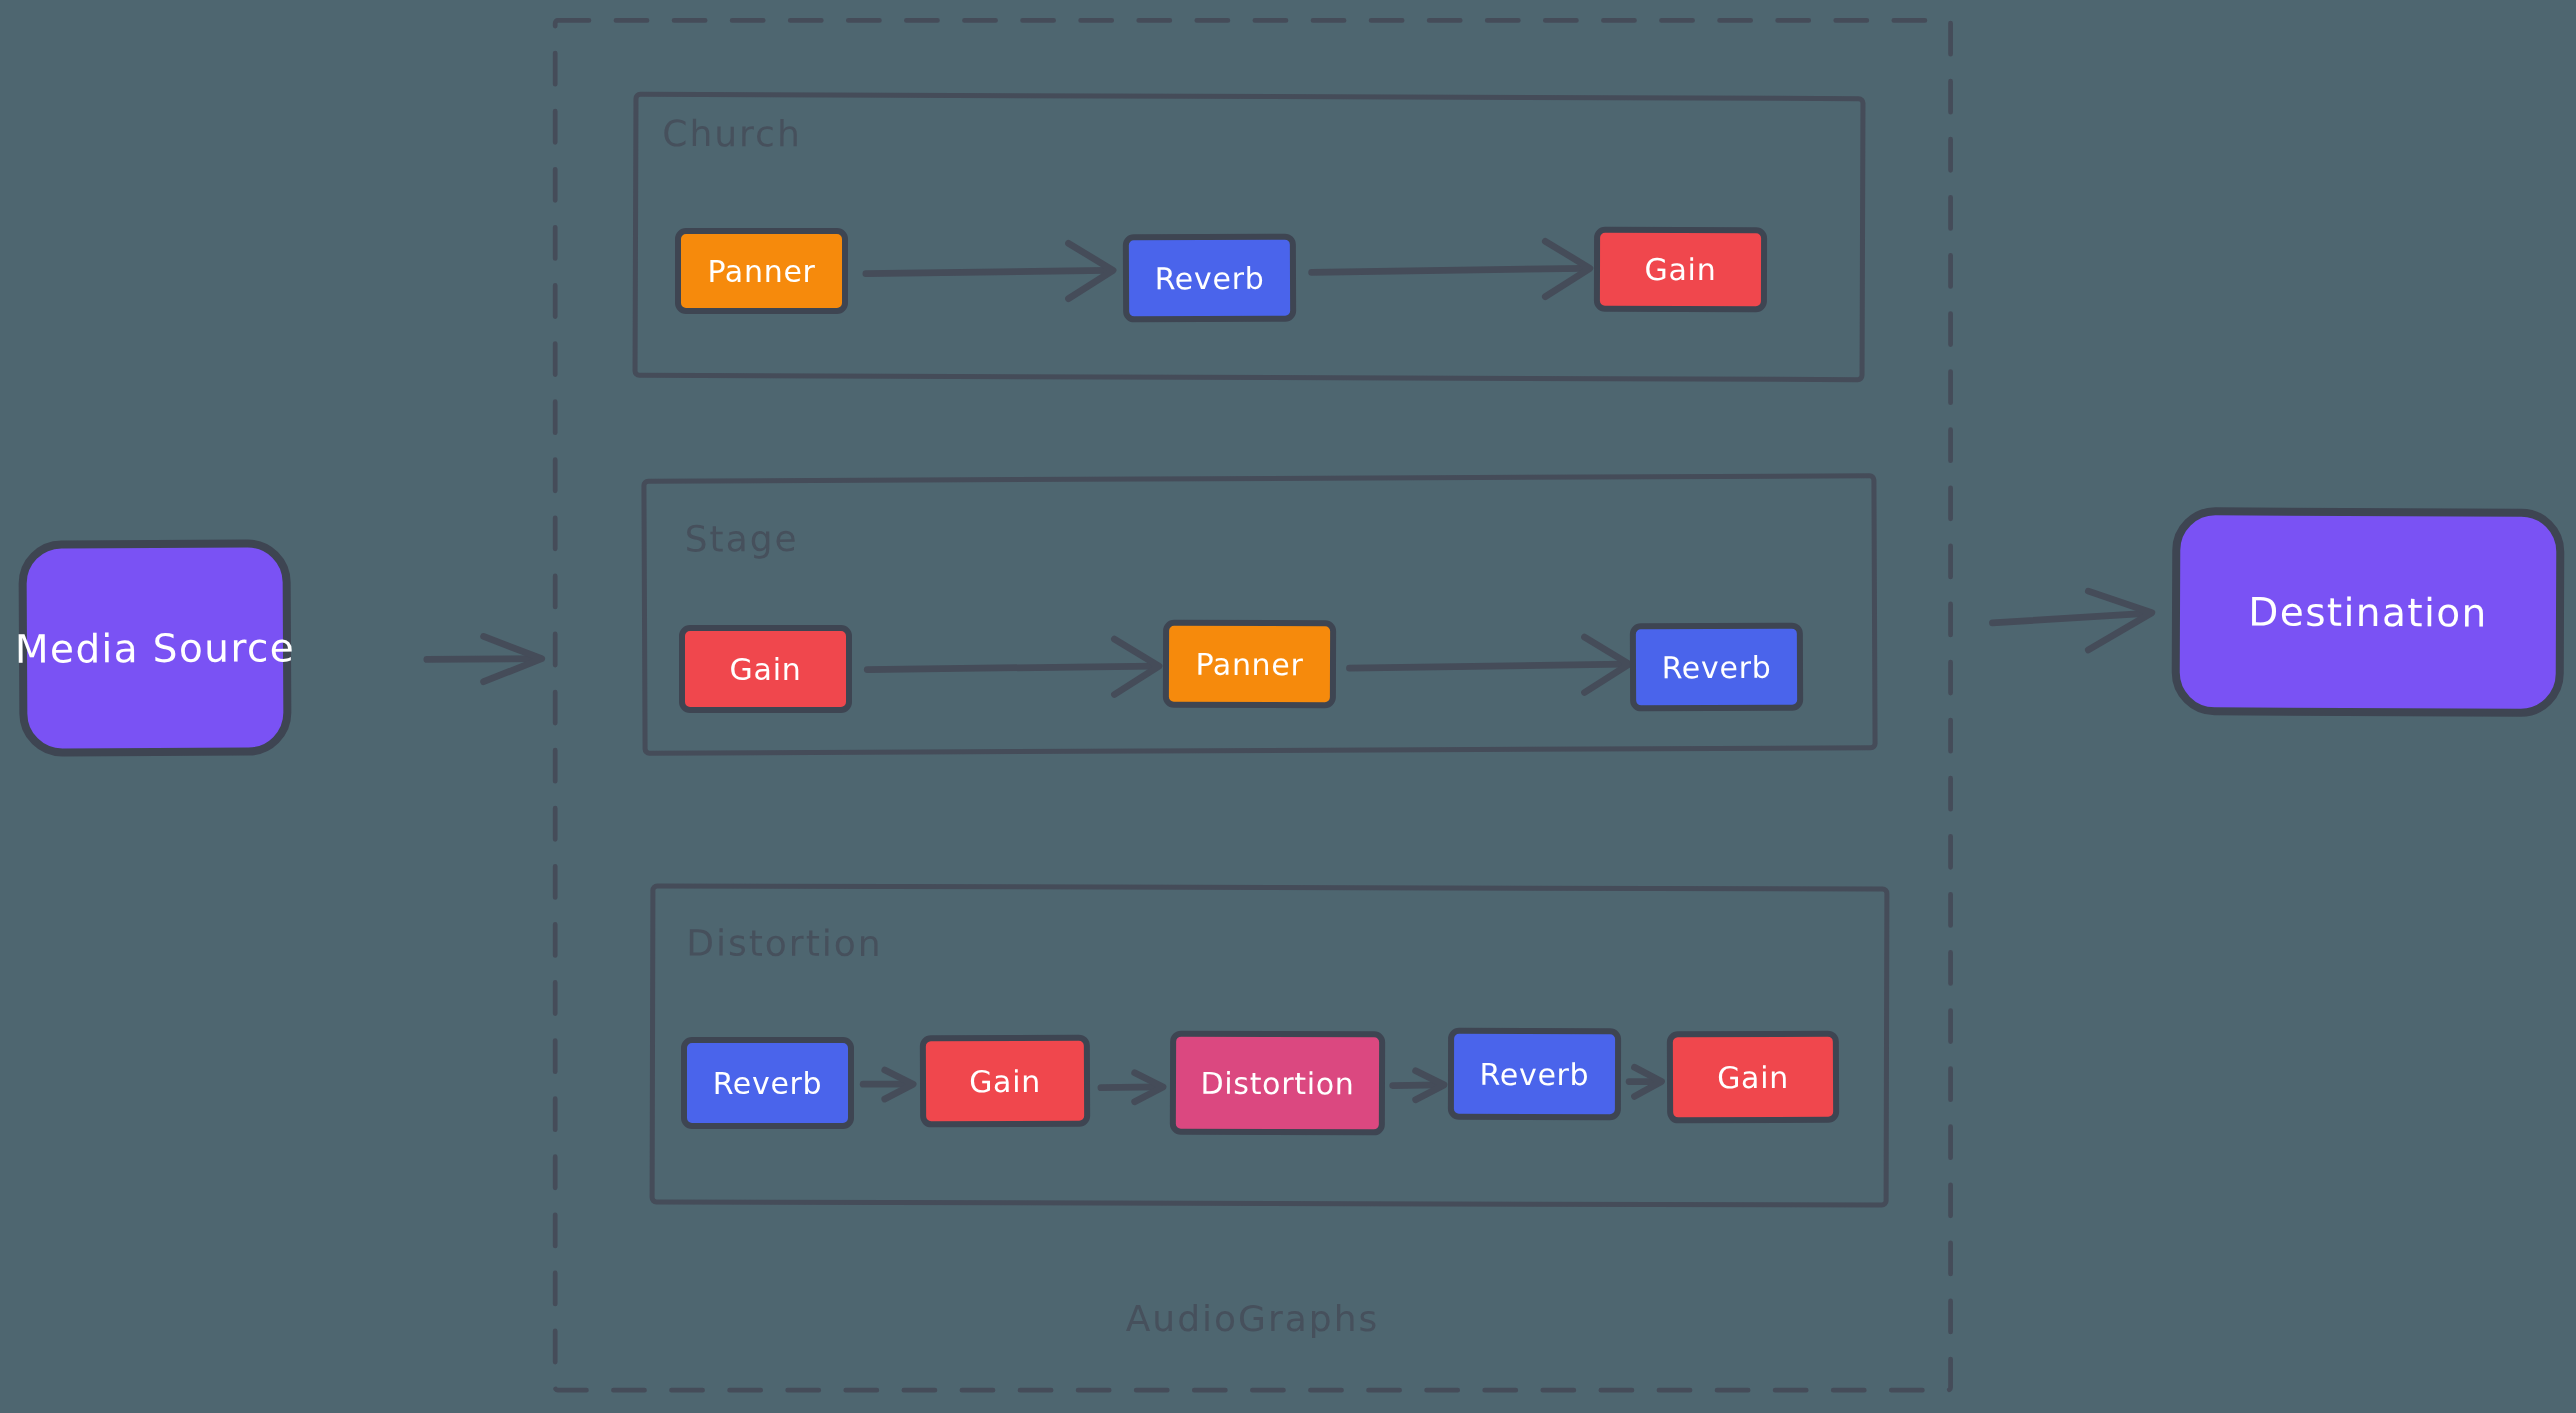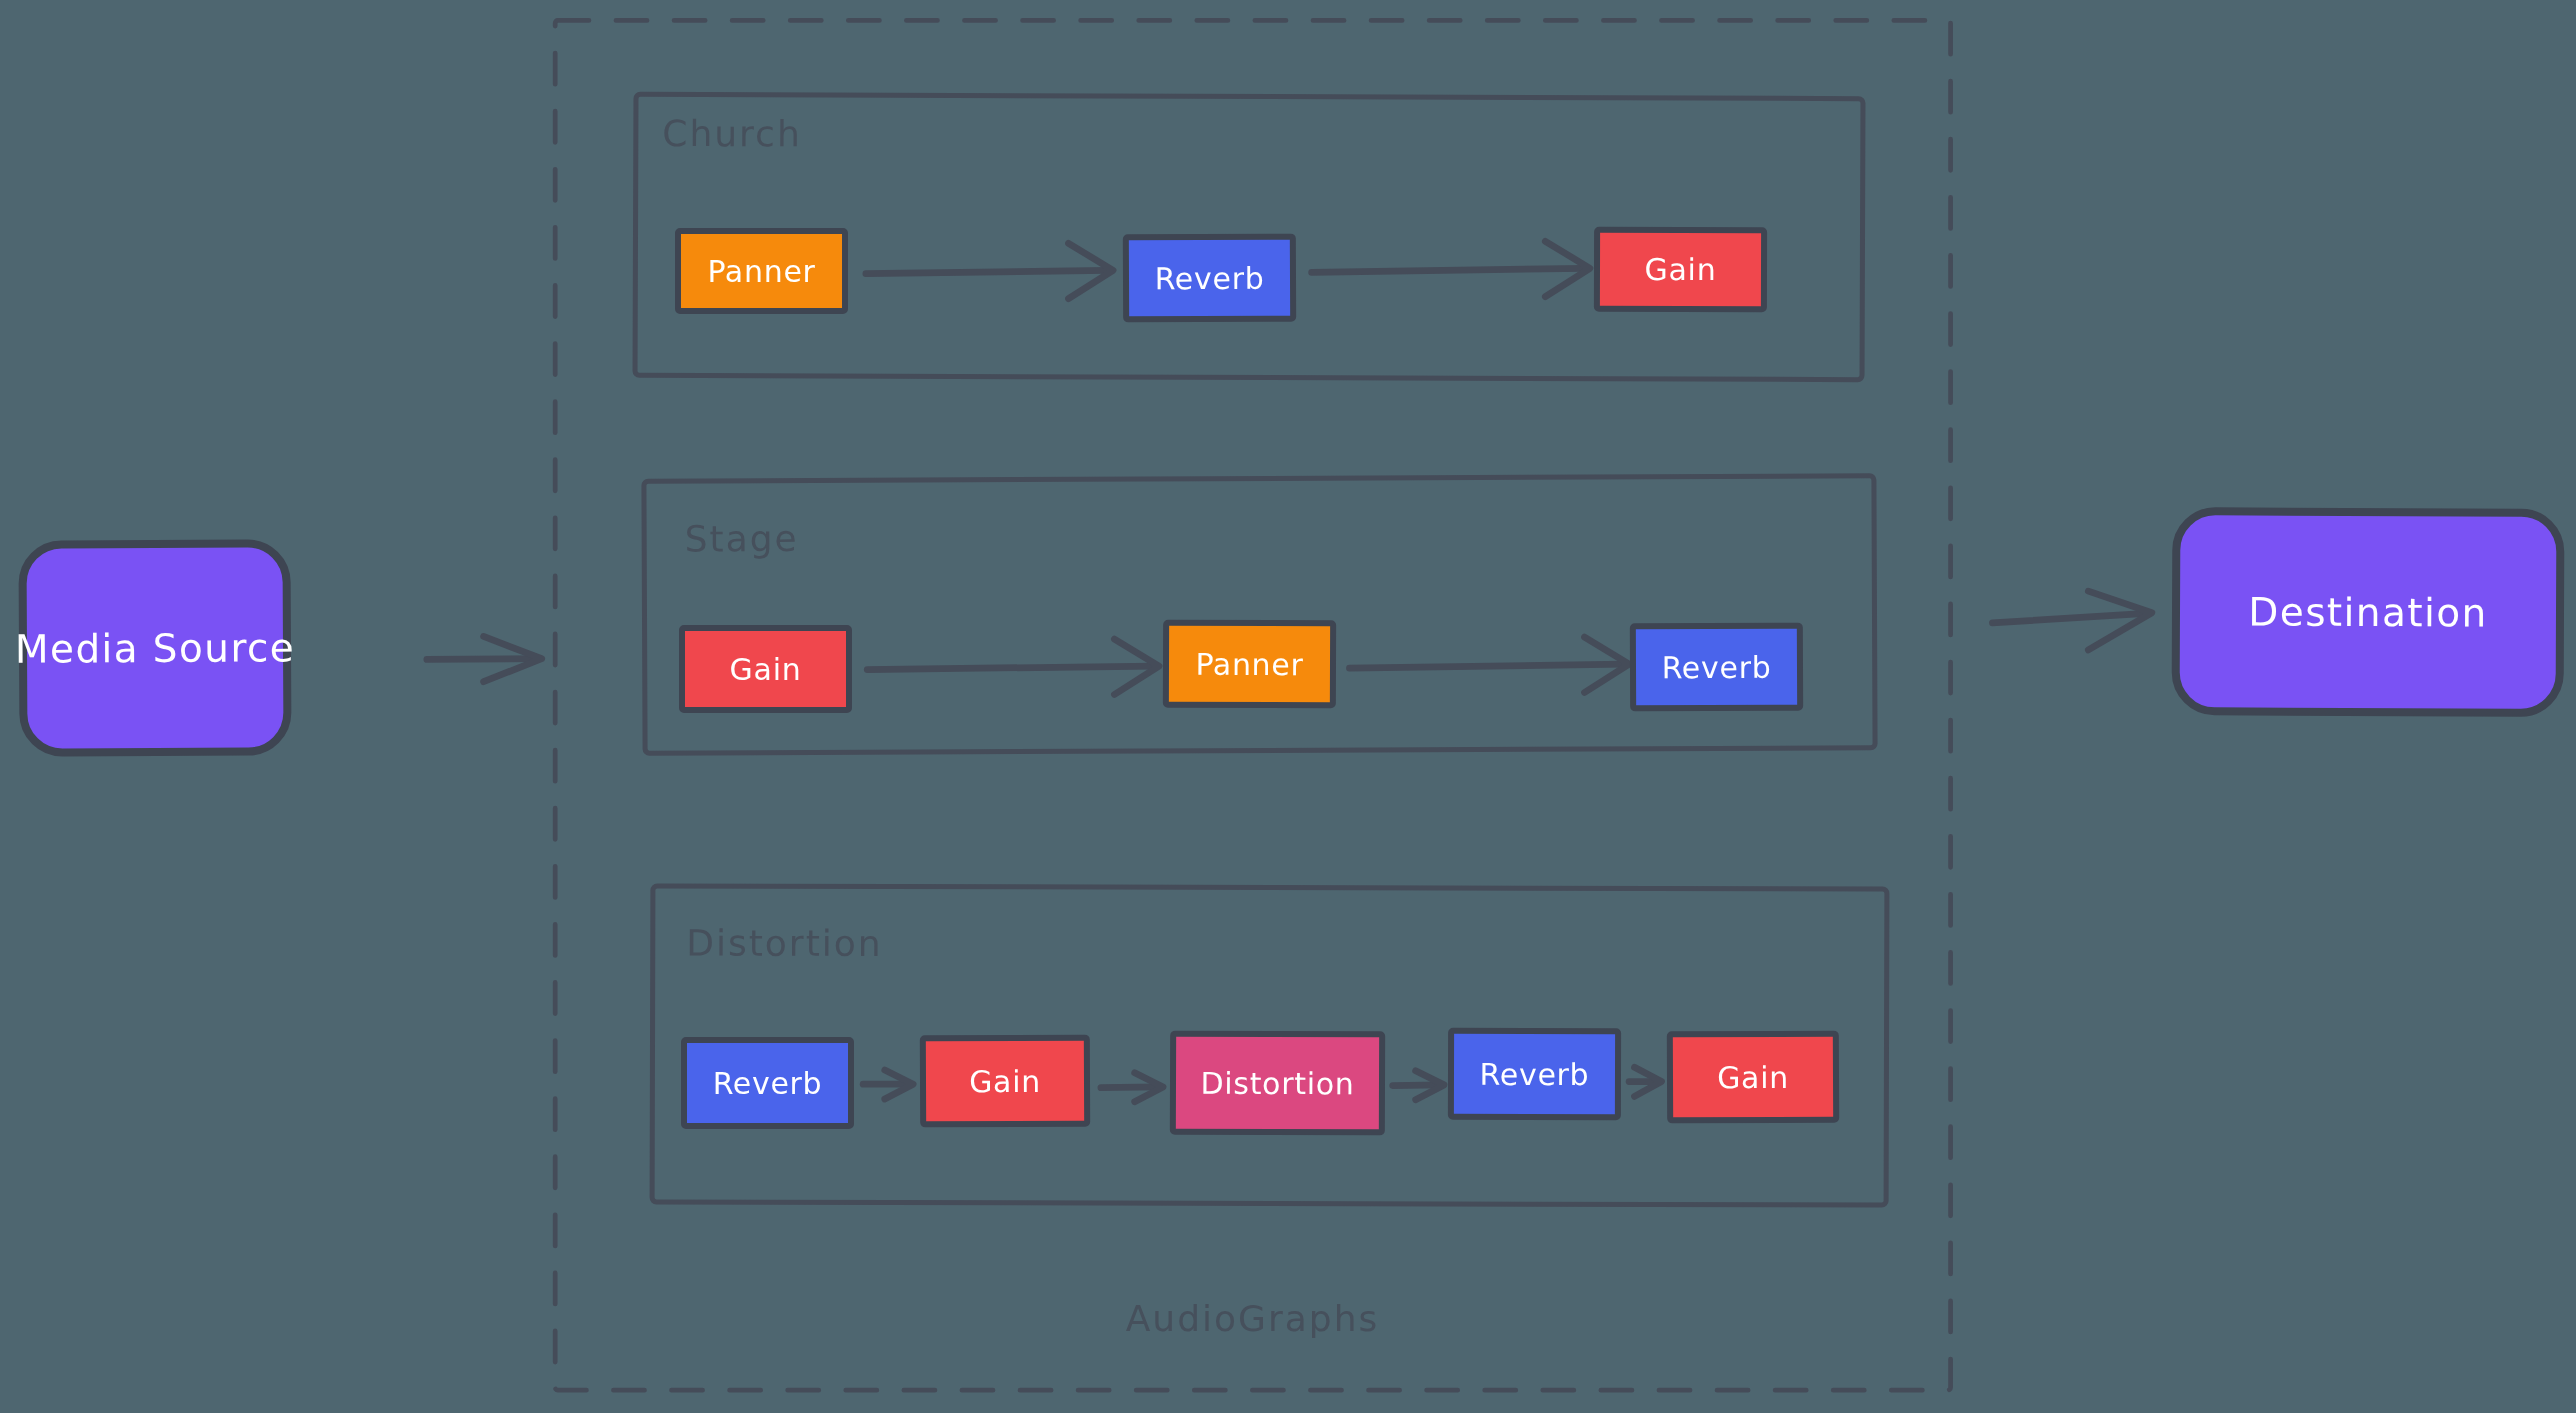--- a/index.html
+++ b/index.html
@@ -49,21 +49,21 @@
   .group-label{
     position:absolute;
     color:var(--group_label);
     font-size:36px;
     letter-spacing:2px;
     white-space:nowrap;
   }
   .node{
     position:absolute;
     border:6.8px solid var(--node_border);
-    border-radius:5px;
+    border-radius:11px;
     display:flex;align-items:center;justify-content:center;
     box-sizing:border-box;
   }
   .node .node-label{
     color:var(--node_text);
     font-size:30px;
     letter-spacing:0.7px;
     white-space:nowrap;
   }
   .container-label{

